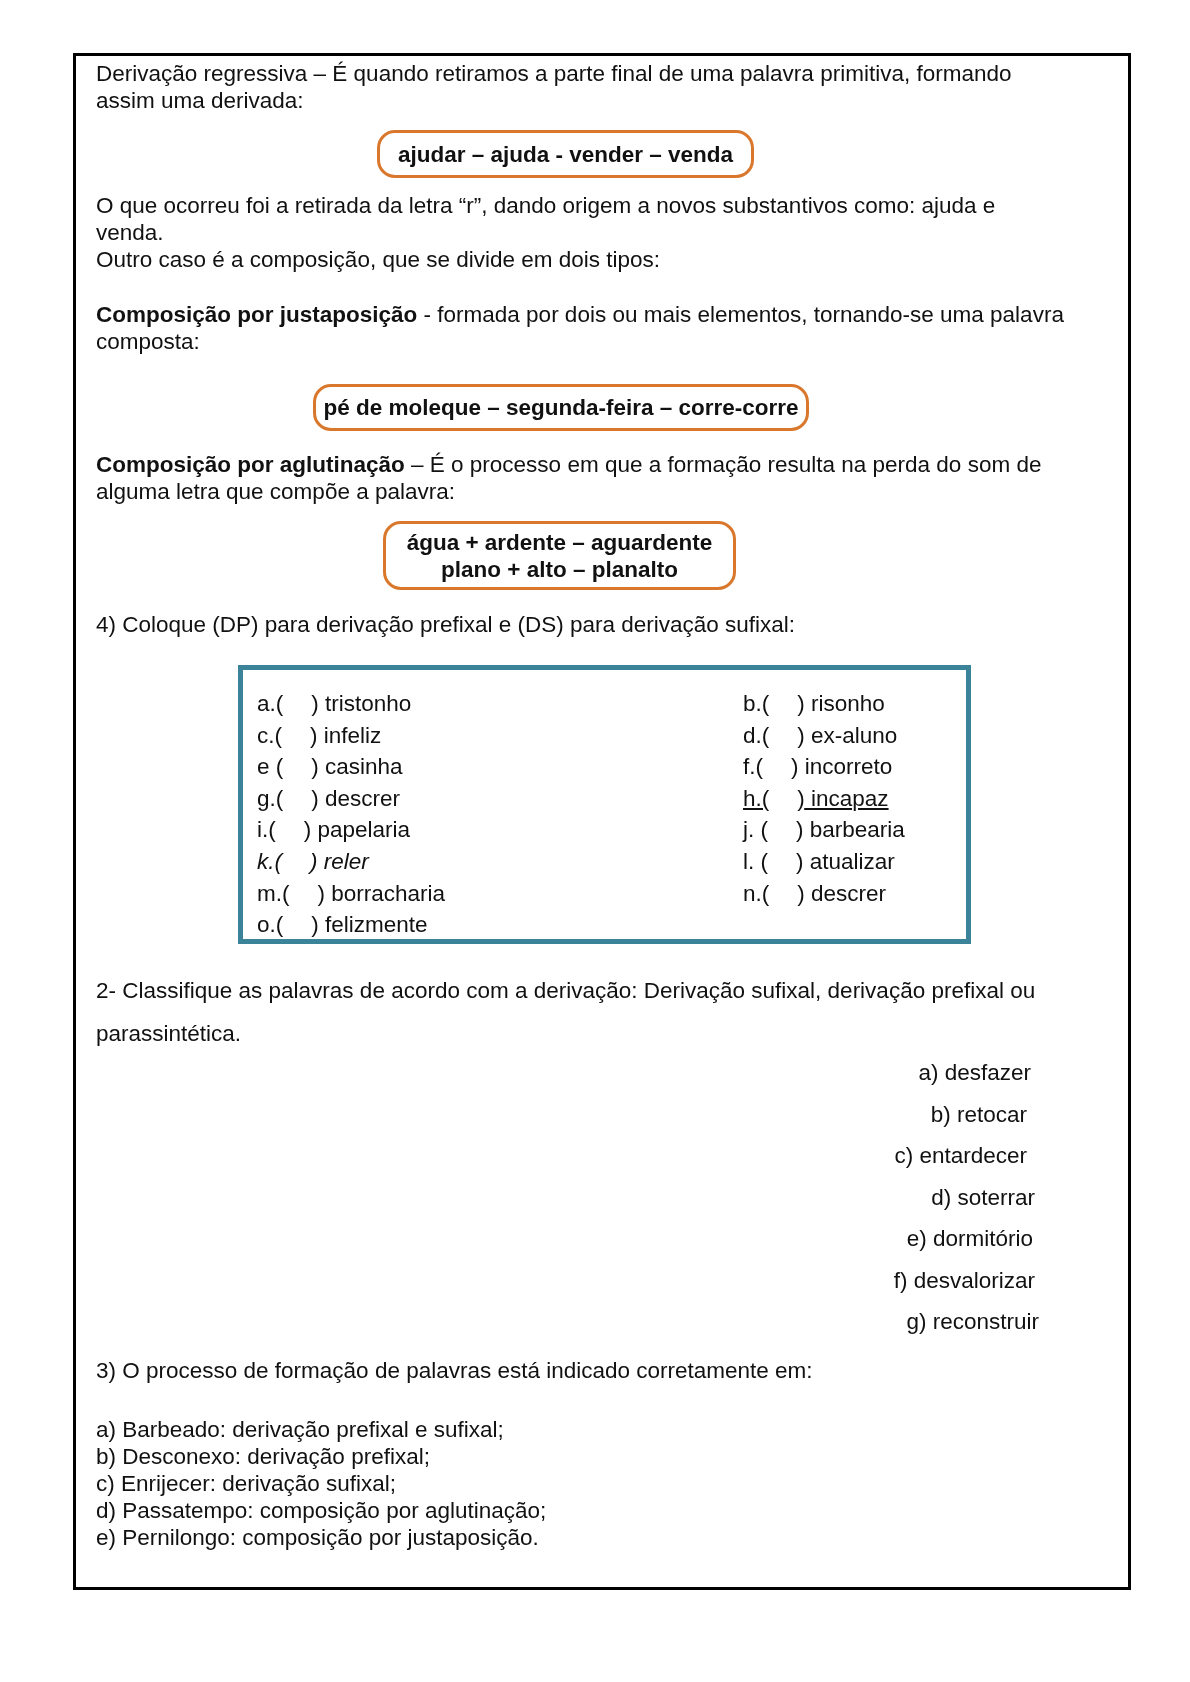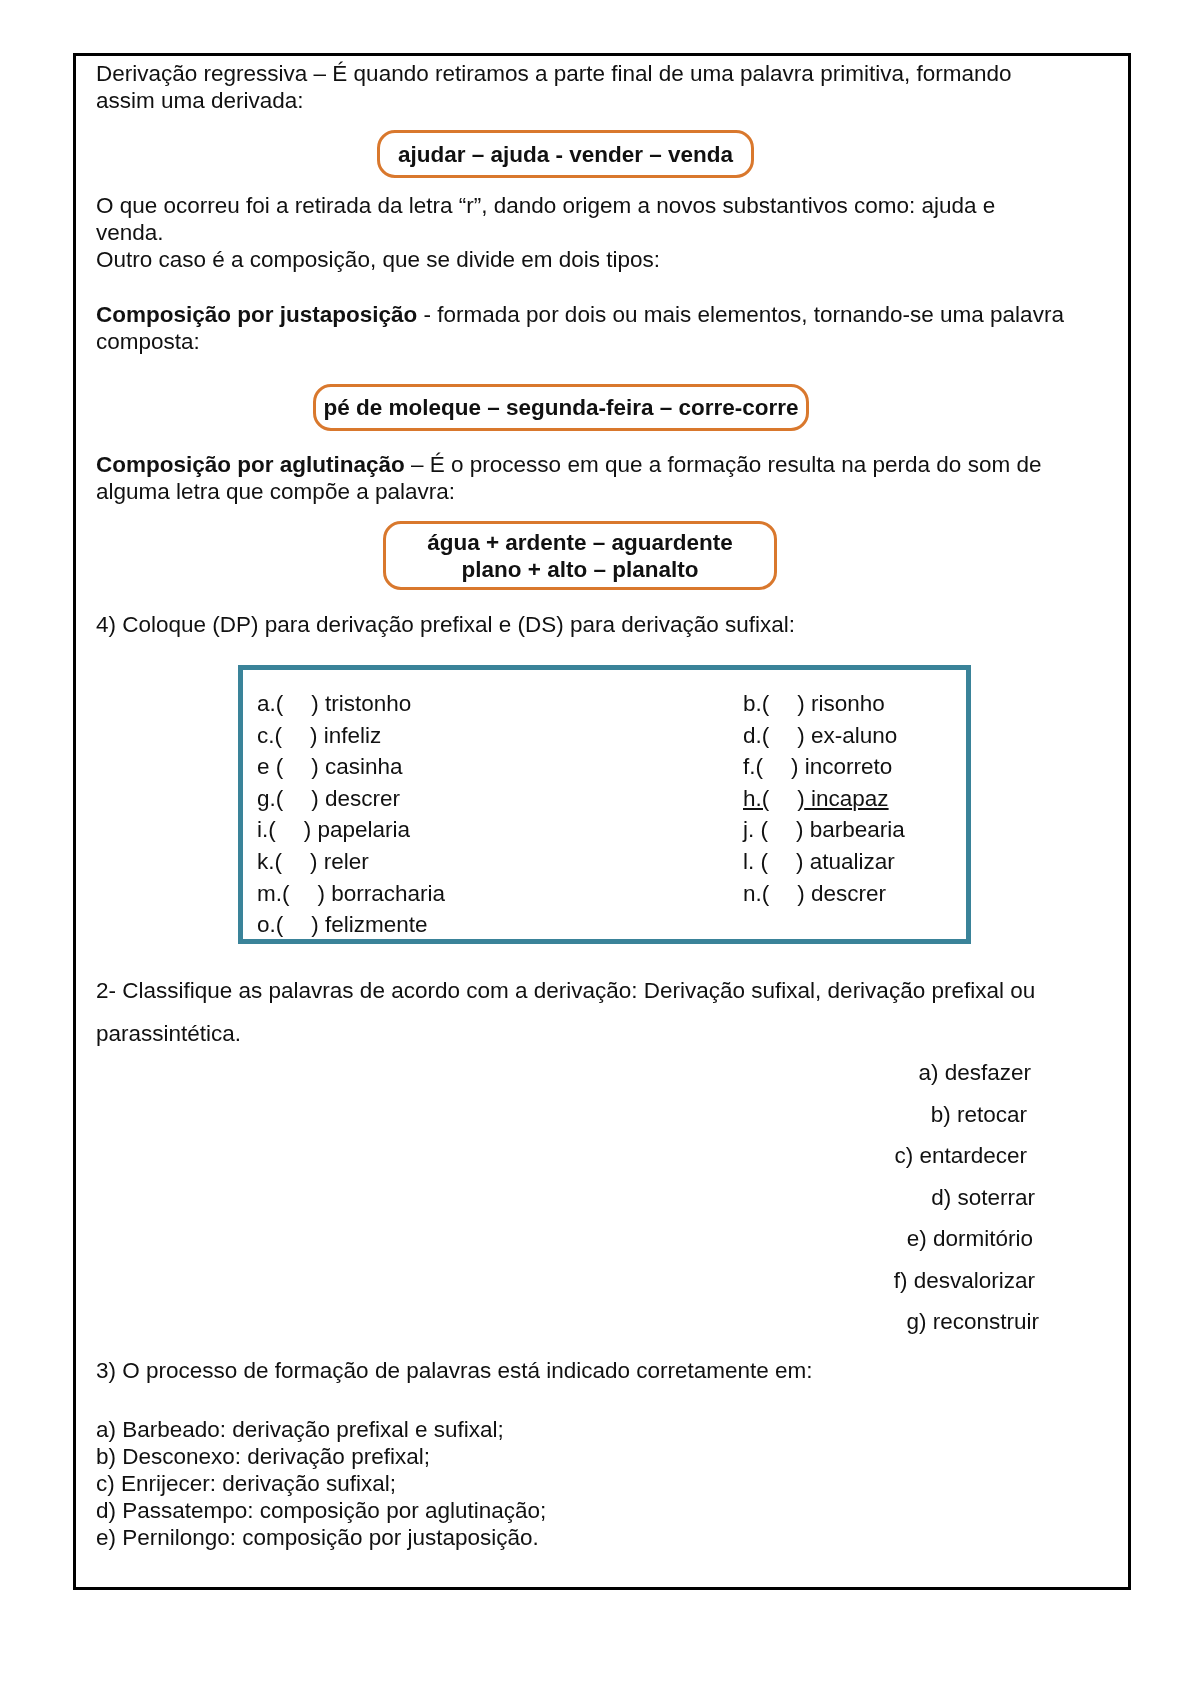--- a/index.html
+++ b/index.html
@@ -40,36 +40,36 @@
 
   <div class="obox" style="left:237px; top:328px; width:496px; height:47px;text-align:right;">
     <span>pé de moleque – segunda-feira – corre-corre</span>
   </div>
 
   <div class="para" style="top:395px;">
     <div><b>Composição por aglutinação</b><span> – É o processo em que a formação resulta na perda do som de</span></div>
     <div>alguma letra que compõe a palavra:</div>
   </div>
 
-  <div class="obox" style="left:307px; top:465px; width:394px; height:69px;">
+  <div class="obox" style="left:307px; top:465px; width:353px; height:69px;">
     <span>água + ardente – aguardente</span>
     <span>plano + alto – planalto</span>
   </div>
 
   <div class="para" style="top:555px;">4) Coloque (DP) para derivação prefixal e (DS) para derivação sufixal:</div>
 
   <div class="bbox">
     <div id="q1-left"></div>
     <div id="q1-right"></div>
   <div class="item" style="left: 14px; top: 12px;"><span>a.(</span><span style="display: inline-block; width: 28px;"></span><span>)</span><span> </span><span>tristonho</span></div>
       <div class="item" style="left: 14px; top: 43.6px;"><span>c.(</span><span style="display: inline-block; width: 28px;"></span><span>)</span><span> </span><span>infeliz</span></div>
       <div class="item" style="left: 14px; top: 75.2px;"><span>e (</span><span style="display: inline-block; width: 28px;"></span><span>)</span><span> </span><span>casinha</span></div>
       <div class="item" style="left: 14px; top: 106.8px;"><span>g.(</span><span style="display: inline-block; width: 28px;"></span><span>)</span><span> </span><span>descrer</span></div>
       <div class="item" style="left: 14px; top: 138.4px;"><span>i.(</span><span style="display: inline-block; width: 28px;"></span><span>)</span><span> </span><span>papelaria</span></div>
-      <div class="item" style="left: 14px; top: 170px;"><span>k.(</span><span style="display: inline-block; width: 28px;"></span><span>)</span><span> </span><span>reler</span></div>
+      <div class="item" style="left: 14px; top: 170px; font-style: italic;"><span>k.(</span><span style="display: inline-block; width: 28px;"></span><span>)</span><span> </span><span>reler</span></div>
       <div class="item" style="left: 14px; top: 201.6px;"><span>m.(</span><span style="display: inline-block; width: 28px;"></span><span>)</span><span> </span><span>borracharia</span></div>
       <div class="item" style="left: 14px; top: 233.2px;"><span>o.(</span><span style="display: inline-block; width: 28px;"></span><span>)</span><span> </span><span>felizmente</span></div>
       <div class="item" style="left: 500px; top: 12px;"><span>b.(</span><span style="display: inline-block; width: 28px;"></span><span>)</span><span> </span><span>risonho</span></div>
       <div class="item" style="left: 500px; top: 43.6px;"><span>d.(</span><span style="display: inline-block; width: 28px;"></span><span>)</span><span> </span><span>ex-aluno</span></div>
       <div class="item" style="left: 500px; top: 75.2px;"><span>f.(</span><span style="display: inline-block; width: 28px;"></span><span>)</span><span> </span><span>incorreto</span></div>
       <div class="item" style="left: 500px; top: 106.8px; text-decoration: underline;"><span>h.(</span><span style="display: inline-block; width: 28px;"></span><span>)</span><span> </span><span>incapaz</span></div>
       <div class="item" style="left: 500px; top: 138.4px;"><span>j. (</span><span style="display: inline-block; width: 28px;"></span><span>)</span><span> </span><span>barbearia</span></div>
       <div class="item" style="left: 500px; top: 170px;"><span>l. (</span><span style="display: inline-block; width: 28px;"></span><span>)</span><span> </span><span>atualizar</span></div>
       <div class="item" style="left: 500px; top: 201.6px;"><span>n.(</span><span style="display: inline-block; width: 28px;"></span><span>)</span><span> </span><span>descrer</span></div>
     </div>

